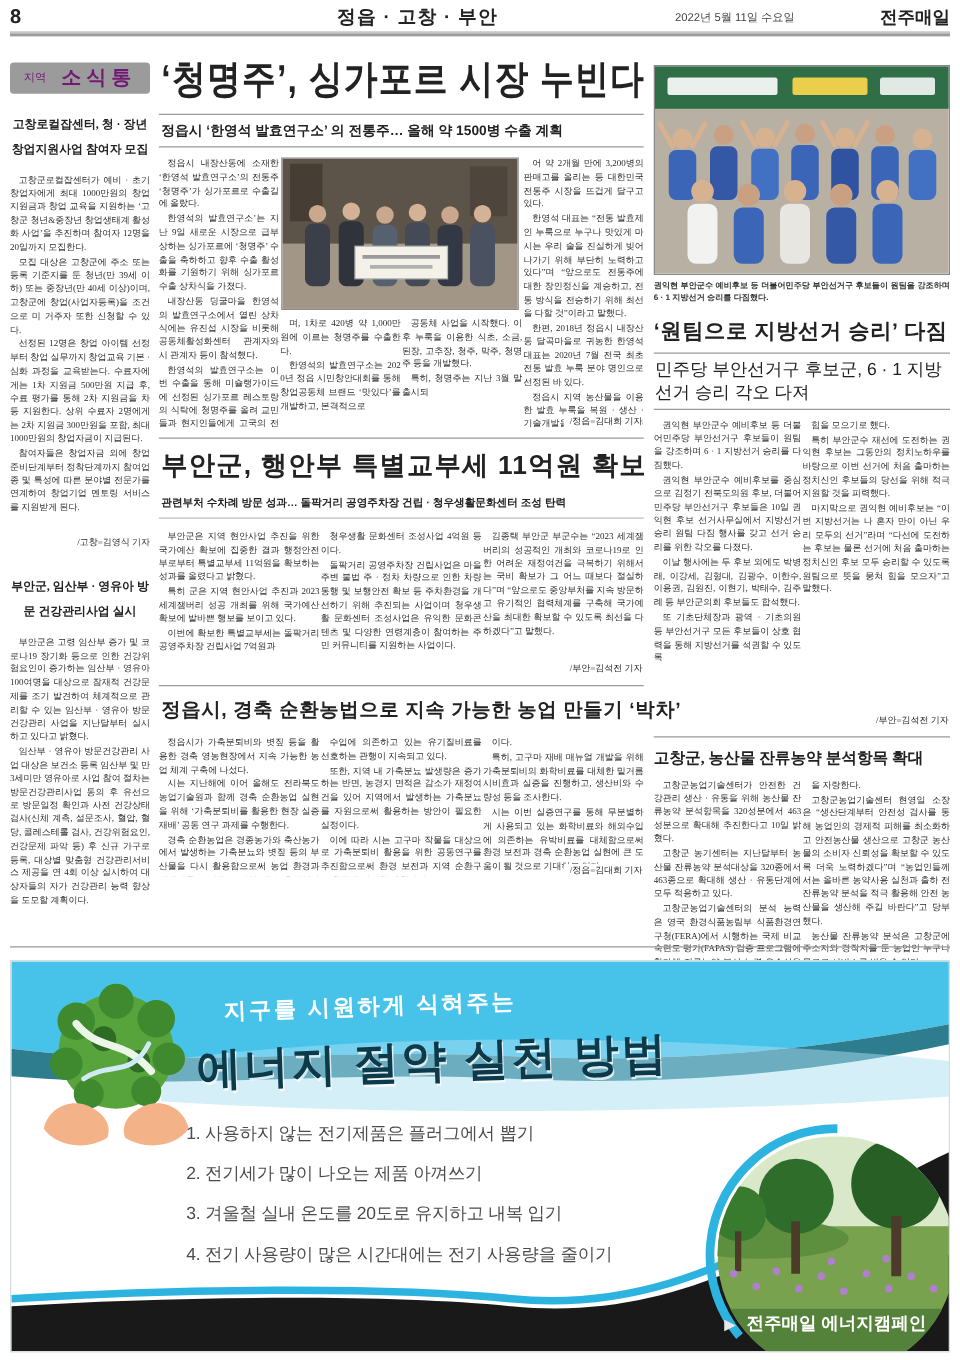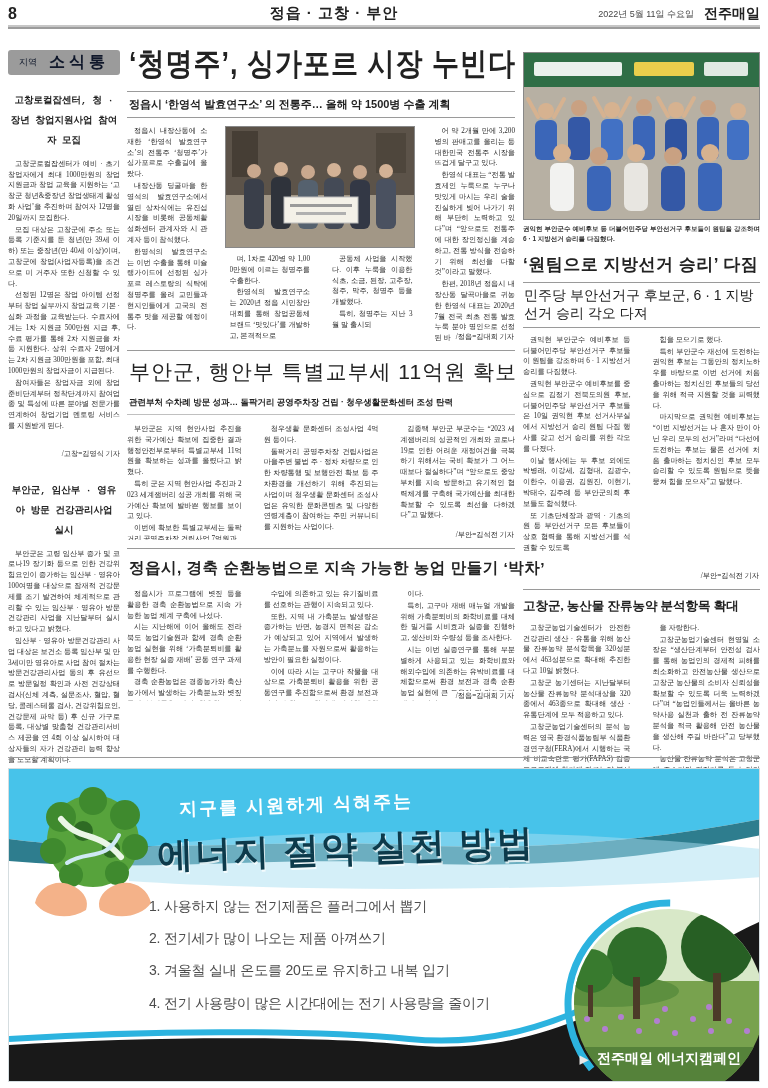--- a/index.html
+++ b/index.html
@@ -3,55 +3,55 @@
 <meta charset="utf-8">
 <style>
   *{margin:0;padding:0;box-sizing:border-box}
   html,body{width:768px;height:1088px;background:#fff;overflow:hidden}
   body{position:relative;font-family:"Liberation Serif",serif;color:#222}
 
   
   .masthead{position:absolute;left:8px;right:8px;top:3px;height:20px;display:flex;align-items:flex-end;font-family:"Liberation Sans",sans-serif}
   .mh-page{font-size:16px;font-weight:bold;width:120px}
   .mh-section{flex:1;text-align:center;font-size:15px;font-weight:bold;letter-spacing:1px}
-  .mh-right{width:220px;text-align:right;display:flex;justify-content:flex-end;align-items:flex-end;gap:10px}
+  .mh-right{width:220px;text-align:right;display:flex;justify-content:space-between;align-items:flex-end;gap:10px}
   .mh-date{font-size:9px;color:#444;padding-bottom:2px}
   .mh-paper{font-size:14px;font-weight:bold;font-family:"Liberation Serif",serif}
   .mh-rule{position:absolute;left:8px;right:8px;top:25px;height:4px;background:#c6c6c6;border-bottom:2px solid #9c9c9c}
 
   
   .para{font-size:7.2px;line-height:1.5;text-align:justify;text-indent:7px;color:#2a2a2a;margin-bottom:1px;word-break:break-all}
   .byline{font-size:7.2px;text-align:right;color:#2a2a2a;margin-top:2px}
   .rule{border-top:1px solid #9a9a9a}
   .rule-light{border-top:1px solid #c0c0c0}
-  .cols{display:flex;gap:22px;position:relative}
+  .cols{display:flex;gap:1px;position:relative}
   .col{flex:1;overflow:hidden}
   .byline-abs{position:absolute;right:1px;bottom:0;background:#fff;padding-left:5px;font-size:7.2px}
 
   
   .sidebar{position:absolute;left:8px;top:50px;width:112px}
-  .badge{background:#9b9b9b;border-radius:3px;color:#0f172a;height:25px;display:flex;align-items:center;justify-content:center;gap:12px;font-family:"Liberation Sans",sans-serif;margin-bottom:16px}
+  .badge{background:#9b9b9b;border-radius:3px;color:#701a75;height:25px;display:flex;align-items:center;justify-content:center;gap:12px;font-family:"Liberation Sans",sans-serif;margin-bottom:16px}
   .badge .b-small{font-size:9px}
   .badge .b-large{font-size:16px;font-weight:bold;letter-spacing:4px}
-  .sb-title{font-size:9.5px;font-weight:bold;text-align:center;line-height:2.1;font-family:Liberation Mono, monospace;margin-bottom:8px}
+  .sb-title{font-size:9.5px;font-weight:bold;text-align:center;line-height:2.1;font-family:Liberation Serif, serif;margin-bottom:8px}
   .sb-body{overflow:hidden}
   .sb-art1 .sb-body{height:288px}
   .sb-art2 .sb-body{height:268px}
   .sb-gap{height:22px}
   .sidebar .rule-light{margin-top:14px}
 
   
   .center{position:absolute;left:127px;top:42px;width:388px}
   .lead-headline{font-size:27px;font-weight:800;letter-spacing:1px;line-height:1.3;transform:scaleY(1.15);transform-origin:top left;font-family:"Liberation Sans",sans-serif;margin:2px 0 12px 2px;white-space:nowrap}
   .lead-sub{font-size:11px;font-weight:bold;padding:5px 2px;font-family:"Liberation Sans",sans-serif}
   .lead-body{margin-top:8px;height:216px}
   .lead-body .col{height:216px}
   .lead-photo{position:absolute;left:98px;top:0;width:190px;height:122px;border:1px solid #888}
   .pad-photo{padding-top:128px}
-  .a2-headline{font-size:21px;font-weight:400;letter-spacing:1px;font-family:"Liberation Sans",sans-serif;margin:7px 0 7px 2px;white-space:nowrap}
+  .a2-headline{font-size:21px;font-weight:700;letter-spacing:1px;font-family:"Liberation Sans",sans-serif;margin:7px 0 7px 2px;white-space:nowrap}
   .a2-sub{font-size:8.5px;font-weight:bold;font-family:"Liberation Sans",sans-serif;padding:4px 2px 5px}
   .a2-body{margin-top:9px;height:116px}
   .a2-body .col{height:116px}
   .a3-headline{font-size:15.5px;font-weight:800;letter-spacing:.5px;font-family:"Liberation Sans",sans-serif;margin:9px 0 10px 2px;white-space:nowrap}
   .a3-body{height:112px;margin-top:4px}
   .a3-body .col{height:112px}
   .div1{margin-top:8px}
 
   
   .right{position:absolute;left:523px;top:52px;width:237px}
@@ -119,20 +119,21 @@
 
 <main class="center">
   <h1 class="lead-headline">‘청명주’, 싱가포르 시장 누빈다</h1>
   <div class="rule"></div>
   <div class="lead-sub">정읍시 ‘한영석 발효연구소’ 의 전통주… 올해 약 1500병 수출 계획</div>
   <div class="rule"></div>
 
   <div class="cols lead-body">
     <div class="col">
         <p class="para">정읍시 내장산동에 소재한 ‘한영석 발효연구소’의 전통주 ‘청명주’가 싱가포르로 수출길에 올랐다.</p>
+        <p class="para">한영석의 발효연구소’는 지난 9일 새로운 시장으로 급부상하는 싱가포르에 ‘청명주’ 수출을 축하하고 향후 수출 활성화를 기원하기 위해 싱가포르 수출 상차식을 가졌다.</p>
         <p class="para">내장산동 딩굴마을 한영석의 발효연구소에서 열린 상차식에는 유진섭 시장을 비롯해 공동체활성화센터 관계자와 시 관계자 등이 참석했다.</p>
         <p class="para">한영석의 발효연구소는 이번 수출을 통해 미슐랭가이드에 선정된 싱가포르 레스토랑의 식탁에 청명주를 올려 교민들과 현지인들에게 고국의 전통주 맛을 제공할 예정이다.</p>
       </div>
     <div class="col pad-photo">
         <p class="para">며, 1차로 420병 약 1,000만원에 이르는 청명주를 수출한다.</p>
         <p class="para">한영석의 발효연구소는 2020년 정읍 시민창안대회를 통해 창업공동체 브랜드 ‘맛있다’를 개발하고, 본격적으로</p>
       </div>
     <div class="col pad-photo">
         <p class="para">공동체 사업을 시작했다. 이후 누룩을 이용한 식초, 소금, 된장, 고추장, 청주, 막주, 청명주 등을 개발했다.</p>
         <p class="para">특히, 청명주는 지난 3월 말 출시되</p>
@@ -192,27 +193,27 @@
         <p class="para">김종택 부안군 부군수는 “2023 세계잼버리의 성공적인 개최와 코로나19로 인한 어려운 재정여건을 극복하기 위해서는 국비 확보가 그 어느 때보다 절실하다”며 “앞으로도 중앙부처를 지속 방문하고 유기적인 협력체계를 구축해 국가예산을 최대한 확보할 수 있도록 최선을 다하겠다”고 말했다.</p>
       </div>
     <div class="byline-abs">/부안=김석전 기자</div>
   </div>
 
   <div class="rule div1"></div>
 
   <h2 class="a3-headline">정읍시, 경축 순환농법으로 지속 가능한 농업 만들기 ‘박차’</h2>
   <div class="cols a3-body">
     <div class="col">
-        <p class="para">정읍시가 프로그램에 볏짚 등을 활용한 경축 순환농법으로 지속 가능한 농업 체계 구축에 나섰다.</p>
+        <p class="para">정읍시가 가축분퇴비와 볏짚 등을 활용한 경축 영농현장에서 지속 가능한 농업 체계 구축에 나섰다.</p>
         <p class="para">시는 지난해에 이어 올해도 전라북도 농업기술원과 함께 경축 순환농업 실현을 위해 ‘가축분퇴비를 활용한 현장 실증 재배’ 공동 연구 과제를 수행한다.</p>
         <p class="para">경축 순환농업은 경종농가와 축산농가에서 발생하는 가축분뇨와 볏짚 등의 부산물을 다시 활용함으로써 농업 환경과 생태계를 보전하고 지역 내 농축산업간 연계를 높여 지역 순환구조를 확립하고자 하는 농업이다.</p>
       </div>
     <div class="col">
         <p class="para">수입에 의존하고 있는 유기질비료를 선호하는 관행이 지속되고 있다.</p>
-        <p class="para">또한, 지역 내 가축분뇨 발생량은 증가하는 반면, 농경지 면적은 감소가 예상되고 있어 지역에서 발생하는 가축분뇨를 자원으로써 활용하는 방안이 필요한 실정이다.</p>
+        <p class="para">또한, 지역 내 가축분뇨 발생량은 증가하는 반면, 농경지 면적은 감소가 재정여건을 있어 지역에서 발생하는 가축분뇨를 자원으로써 활용하는 방안이 필요한 실정이다.</p>
         <p class="para">이에 따라 시는 고구마 작물을 대상으로 가축분퇴비 활용을 위한 공동연구를 추진함으로써 환경 보전과 지역 순환구조 확립에 기여할 계획이다.</p>
       </div>
     <div class="col">
         <p class="para">이다.</p>
         <p class="para">특히, 고구마 재배 매뉴얼 개발을 위해 가축분퇴비의 화학비료를 대체한 밑거름 시비효과 실증을 진행하고, 생산비와 수량성 등을 조사한다.</p>
         <p class="para">시는 이번 실증연구를 통해 무분별하게 사용되고 있는 화학비료와 해외수입에 의존하는 유박비료를 대체함으로써 환경 보전과 경축 순환농업 실현에 큰 도움이 될 것으로 기대하고 있다.</p>
         <p class="para">시 관계자는 “지역 내에서 발생하는 양분 자원인 가축분퇴비를 영농현장에서 화학비료 대신 양분 공급원으로 안전하게 활용할 수 있도록 연구에 최선을 다할 방침”이라고 말했다.</p>
       </div>
     <div class="byline-abs">/정읍=김대희 기자</div>
   </div>

